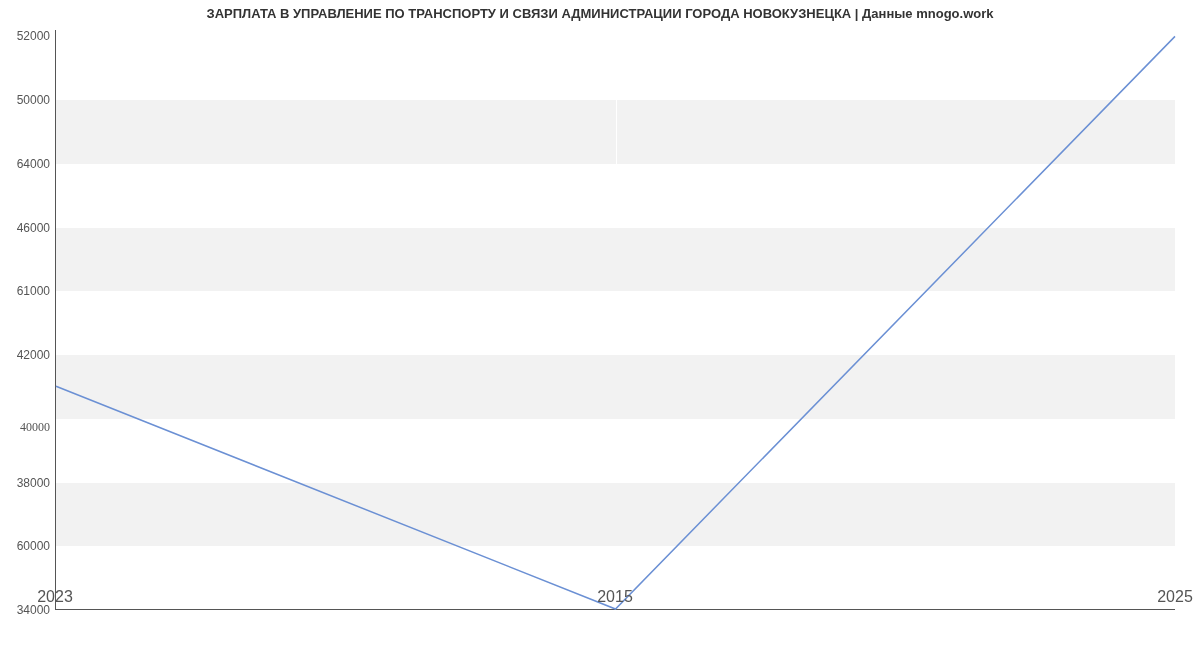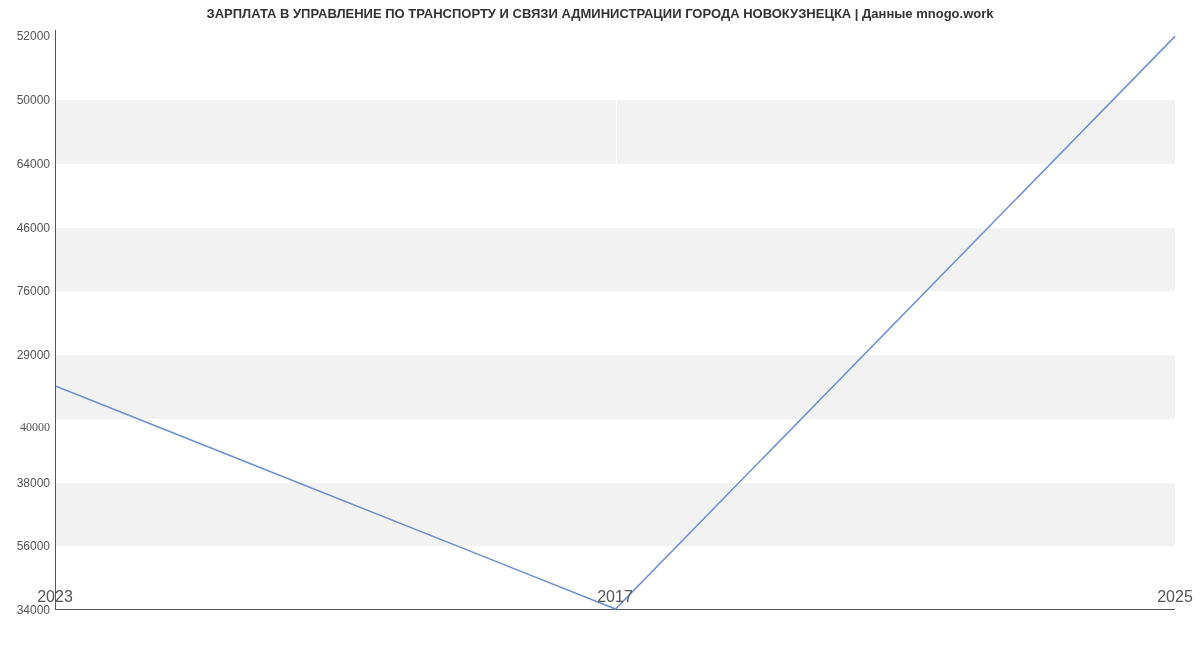--- a/index.html
+++ b/index.html
@@ -89,25 +89,25 @@
       <div class="grid-band" style="top: 70.1099px; height: 63.7363px;"></div>
       <div class="x-grid-line" style="left: 560px;"></div>
       <div class="grid-band" style="top: 197.582px; height: 63.7363px;"></div>
       <div class="grid-band" style="top: 325.055px; height: 63.7363px;"></div>
       <div class="grid-band" style="top: 452.527px; height: 63.7363px;"></div>
     <svg class="line" viewBox="0 0 1120 580" preserveAspectRatio="none">
       <polyline id="series-line" points="0,356.9230769230769 560,580 1120,6.373626373626394"></polyline>
     </svg>
   </div>
 <div class="y-tick-label" style="top: 610px;">34000</div>
-    <div class="y-tick-label" style="top: 546.264px;">56000</div>
+    <div class="y-tick-label" style="top: 546.264px;">60000</div>
     <div class="y-tick-label" style="top: 482.527px;">38000</div>
     <div class="y-tick-label" style="top: 427px; font-family: Liberation Serif, serif;">40000</div>
-    <div class="y-tick-label" style="top: 355.055px;">29000</div>
-    <div class="y-tick-label" style="top: 291.319px;">76000</div>
+    <div class="y-tick-label" style="top: 355.055px;">42000</div>
+    <div class="y-tick-label" style="top: 291.319px;">61000</div>
     <div class="y-tick-label" style="top: 227.582px;">46000</div>
     <div class="y-tick-label" style="top: 163.846px;">64000</div>
     <div class="y-tick-label" style="top: 100.11px;">50000</div>
     <div class="y-tick-label" style="top: 36.3736px;">52000</div>
     <div class="x-tick-label" style="left: 55px;">2023</div>
-    <div class="x-tick-label" style="left: 615px;">2017</div>
+    <div class="x-tick-label" style="left: 615px;">2015</div>
     <div class="x-tick-label" style="left: 1175px;">2025</div>
   </div>
 
 </body></html>

